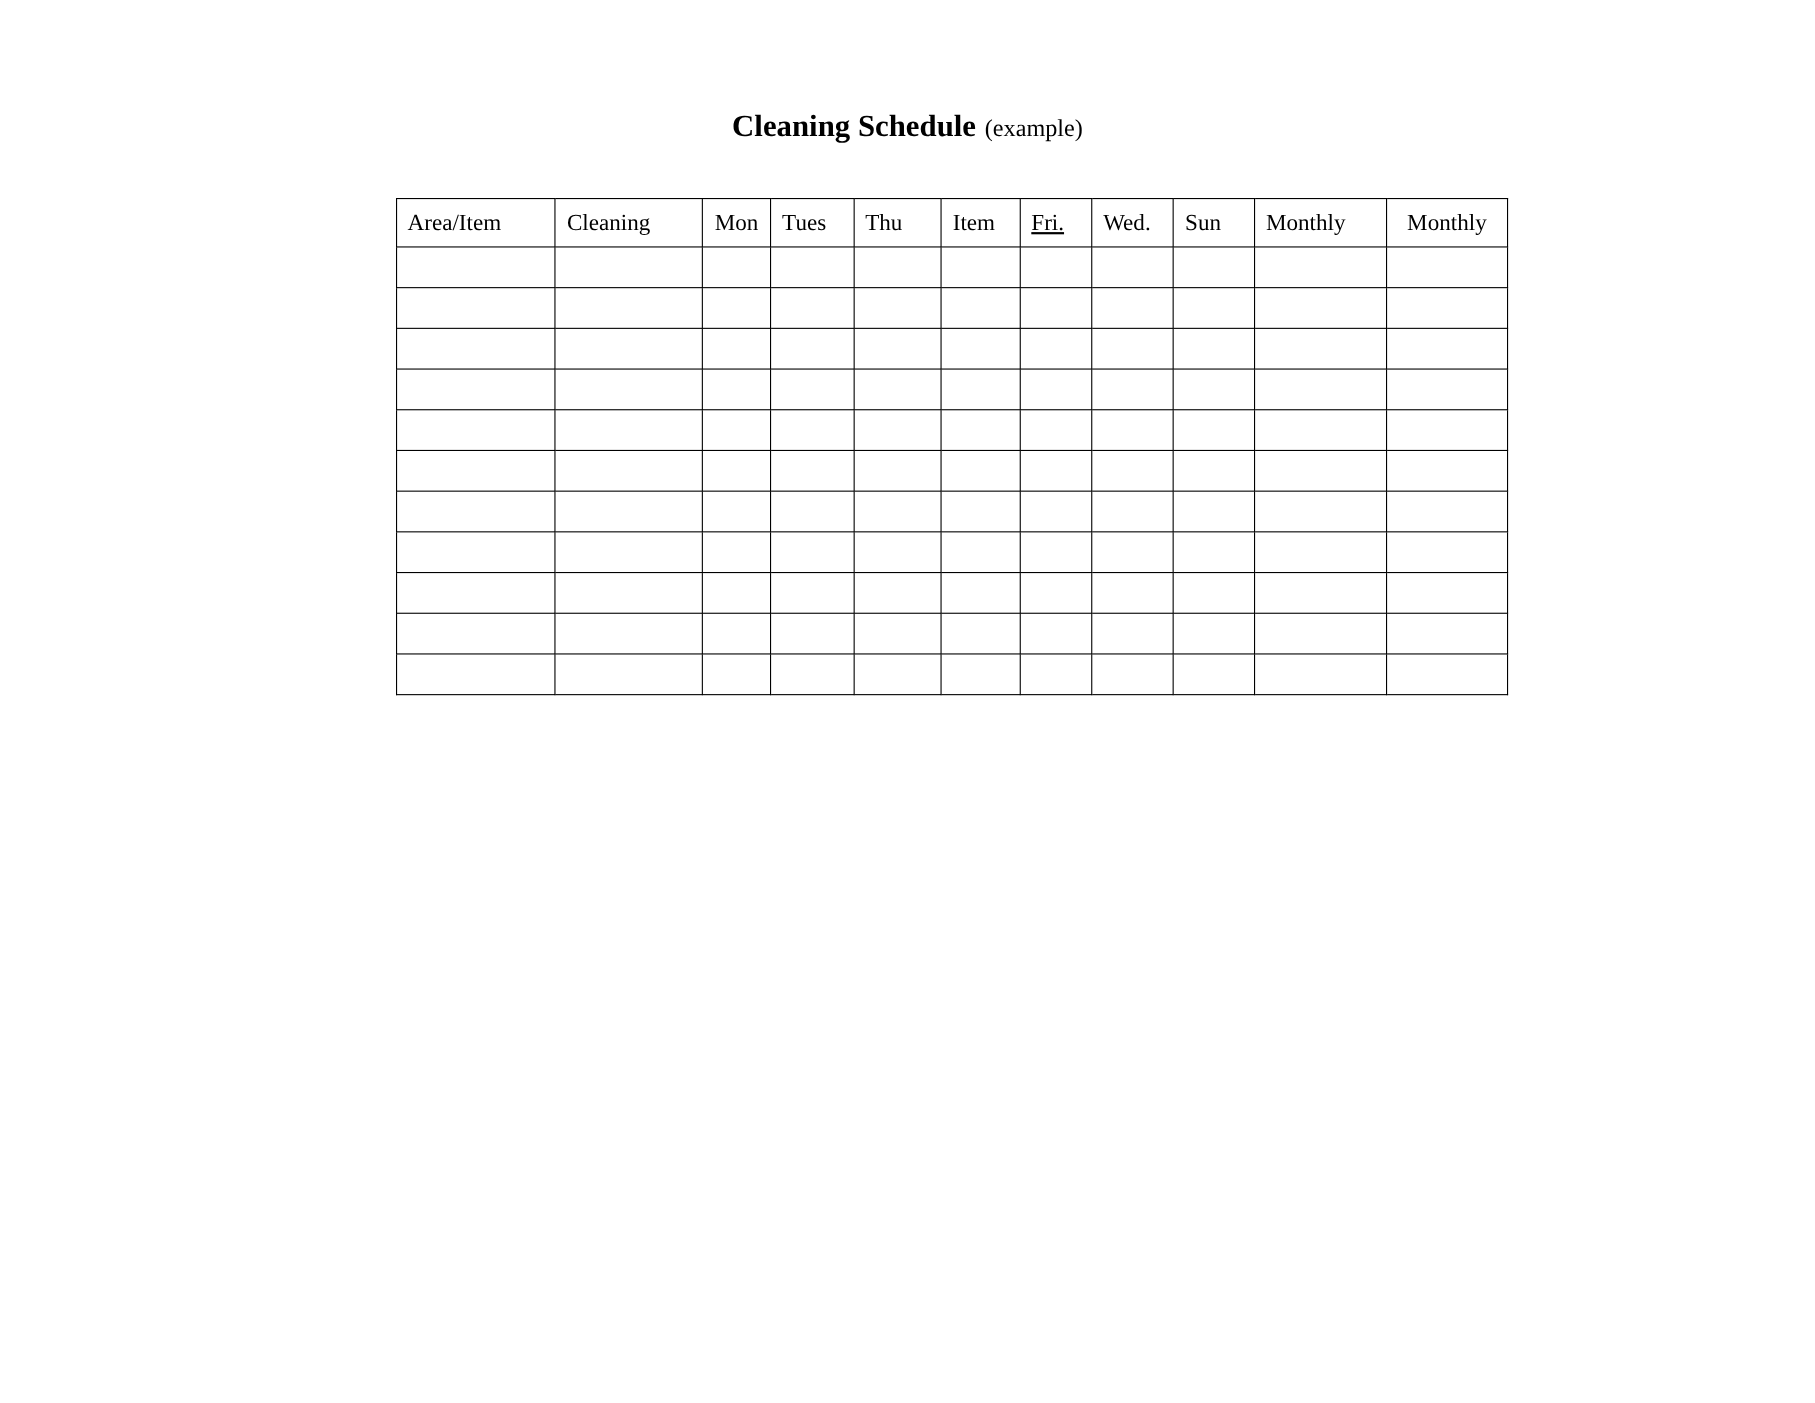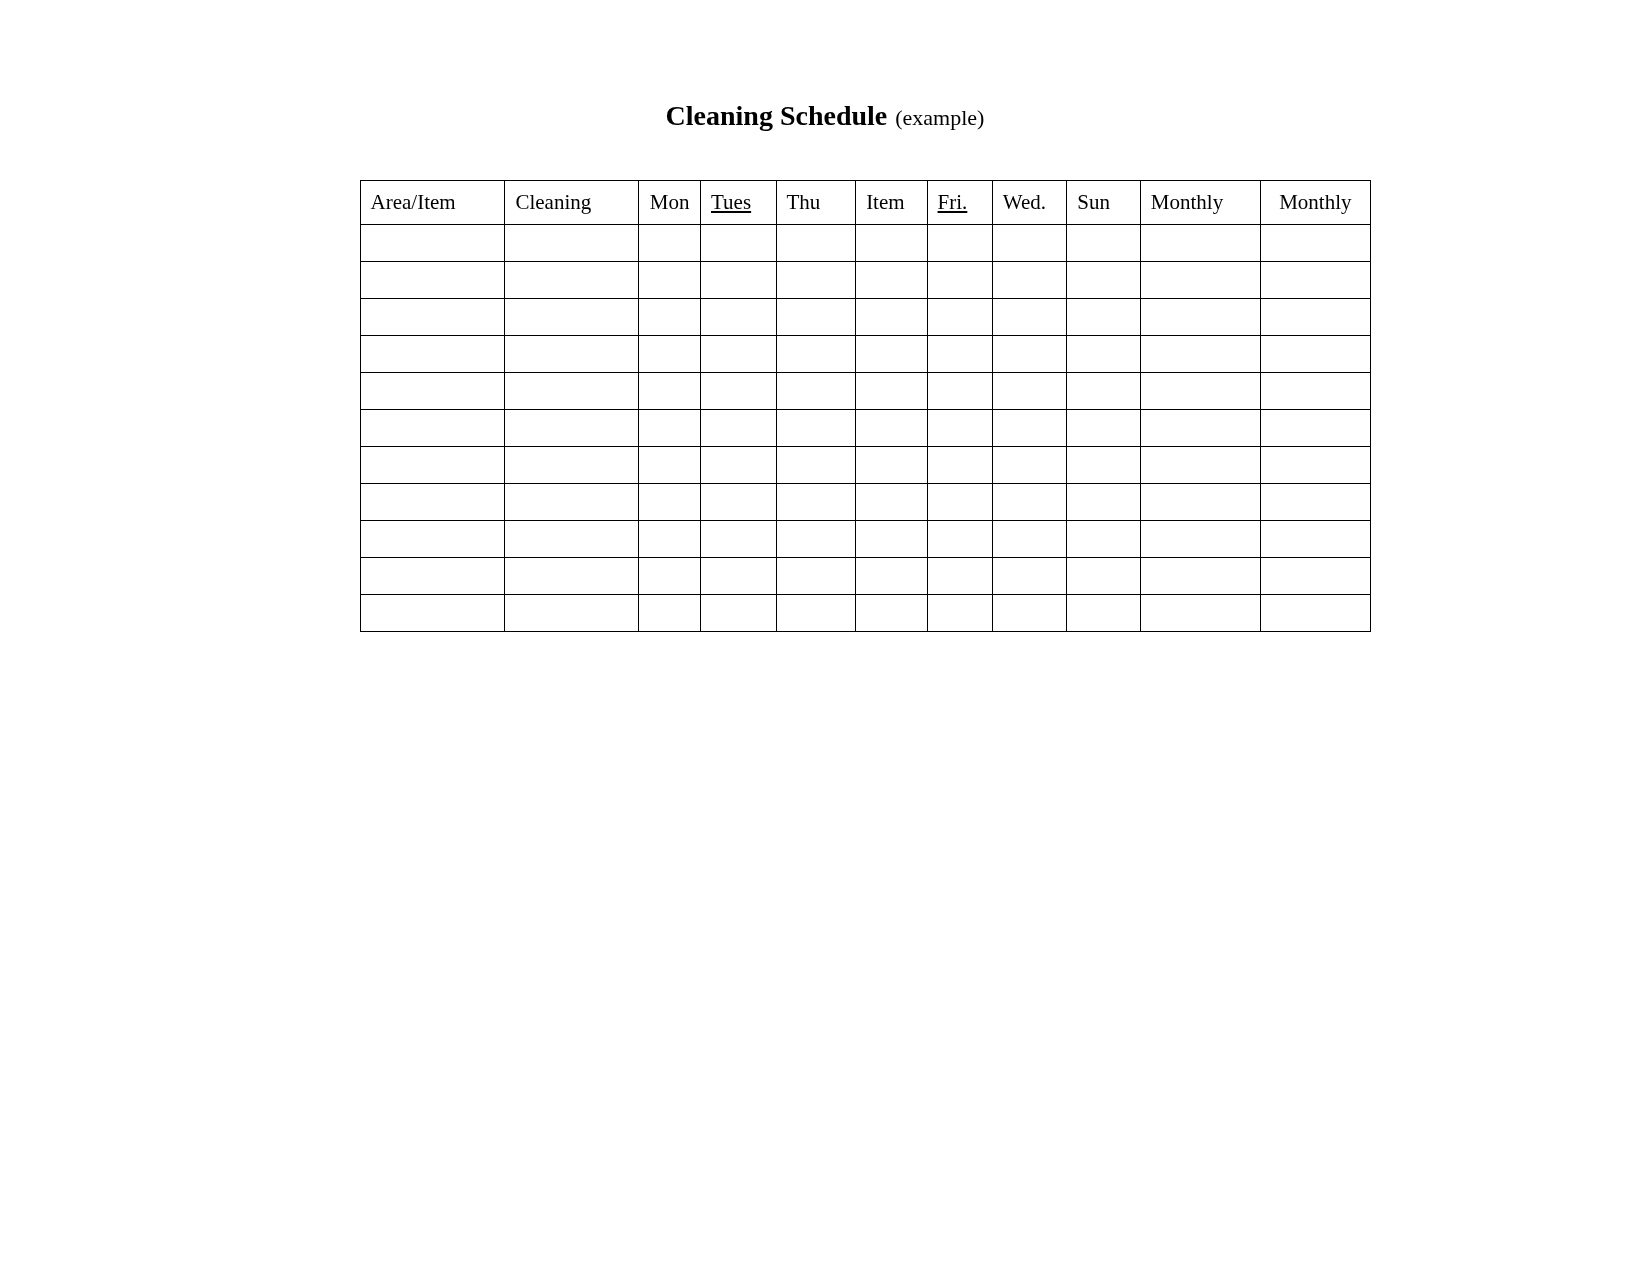--- a/index.html
+++ b/index.html
@@ -53,21 +53,21 @@
     }
     th {
       height: 44px;
     }
     td {
       height: 37px;
     }
     .col-area { width: 142px; }
     .col-employee { width: 131px; }
     .col-mon { width: 58px; text-align: center; }
-    .col-tues { width: 74px; text-decoration: underline; }
+    .col-tues { width: 74px; }
     .col-wed { width: 78px; }
     .col-thurs { width: 70px; }
     .col-fri { width: 64px; text-decoration: underline; }
     .col-sat { width: 73px; }
     .col-sun { width: 72px; }
     .col-weekly { width: 118px; }
     .col-monthly { width: 107px; text-align: center; }
   </style>
 </head>
 <body>

